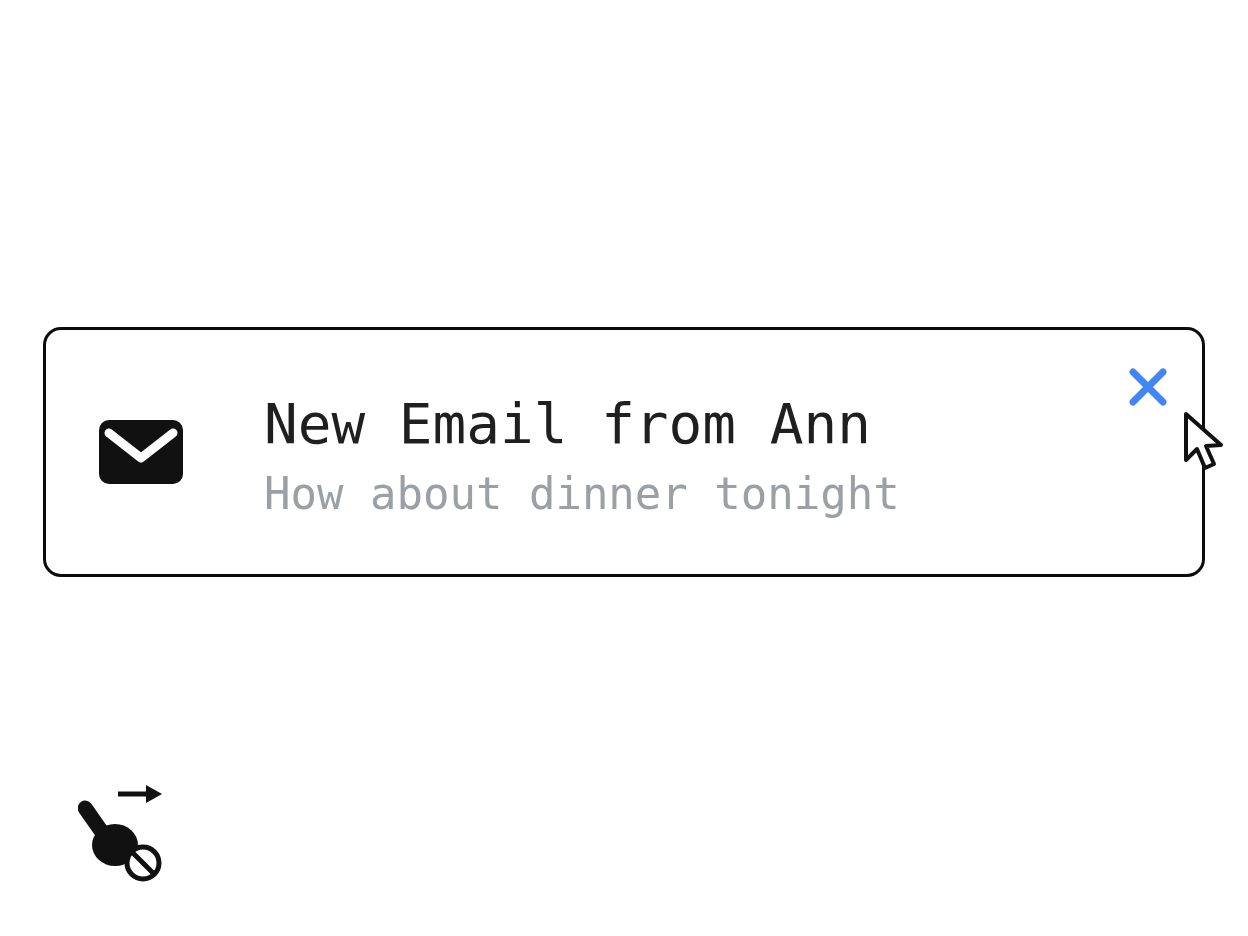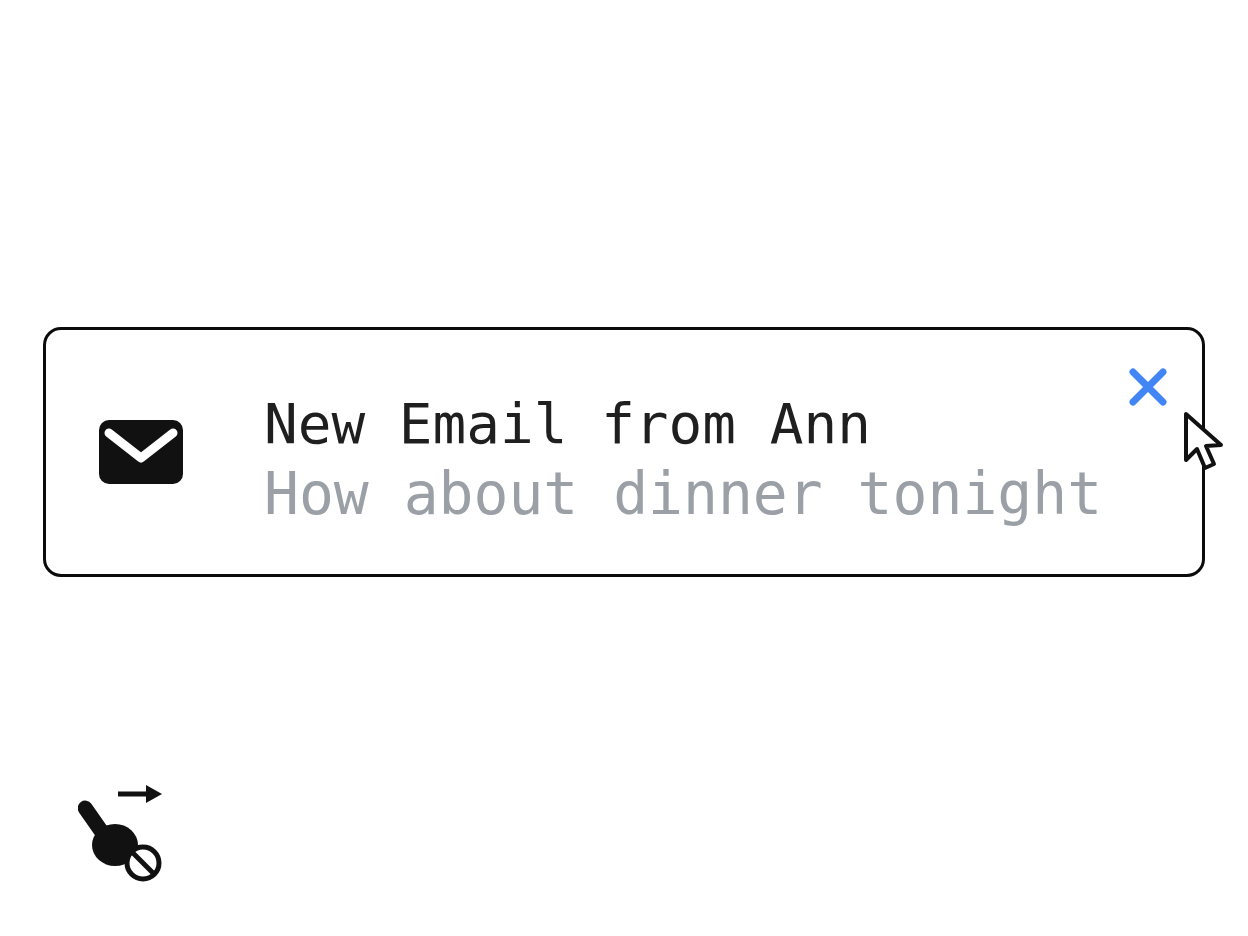--- a/index.html
+++ b/index.html
@@ -41,21 +41,21 @@
     left: 218px;
     top: 58px;
   }
   .notification-title {
     font-size: 56px;
     line-height: 72px;
     color: #1f1f1f;
     white-space: nowrap;
   }
   .notification-subtitle {
-    font-size: 58px;
+    font-size: 44px;
     line-height: 60px;
     margin-top: 4px;
     color: #9aa0a6;
     white-space: nowrap;
   }
   .close-btn {
     position: absolute;
     right: 30px;
     top: 33px;
     width: 48px;

